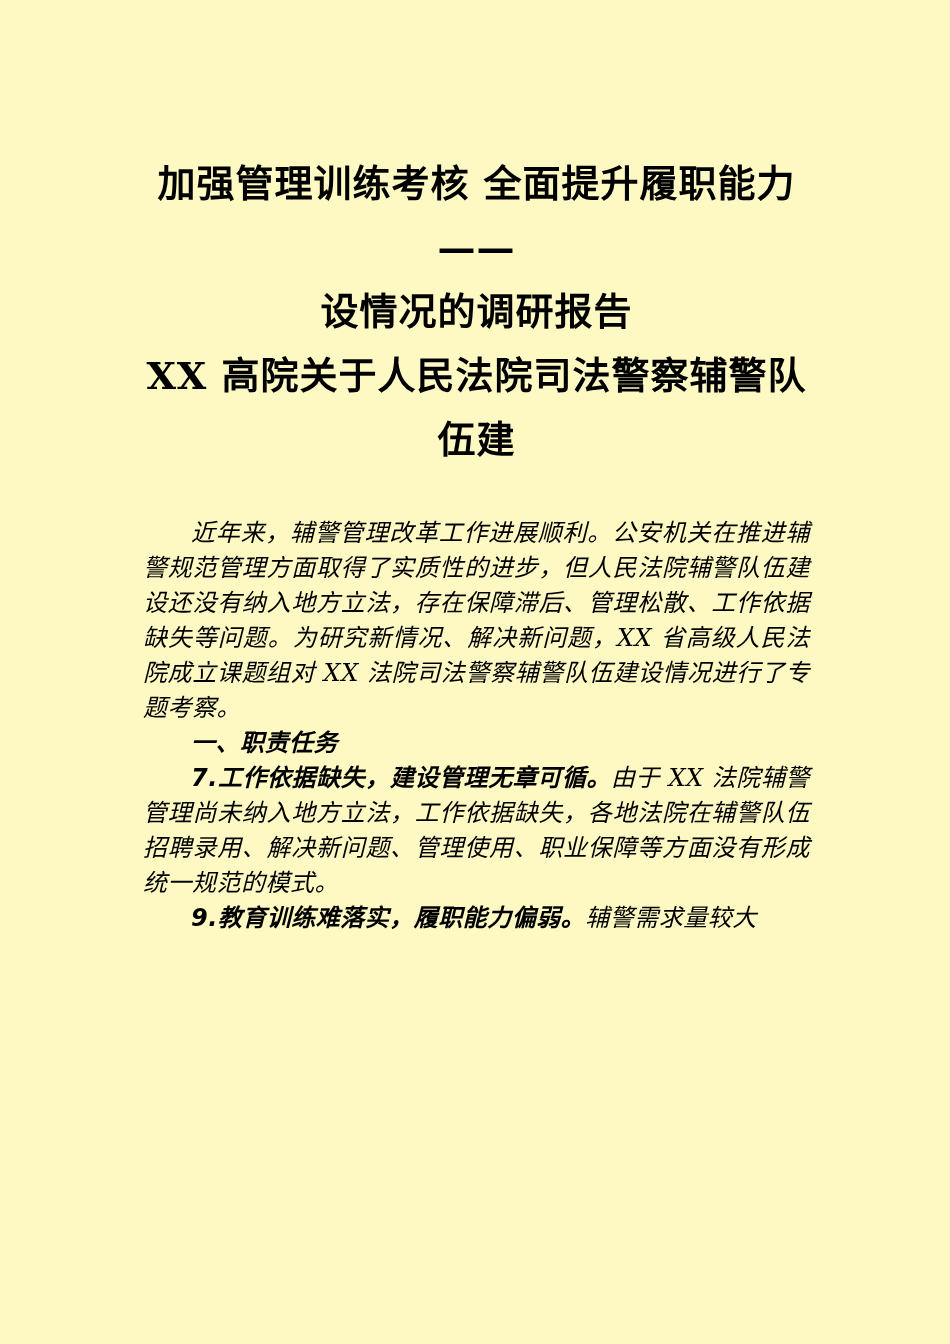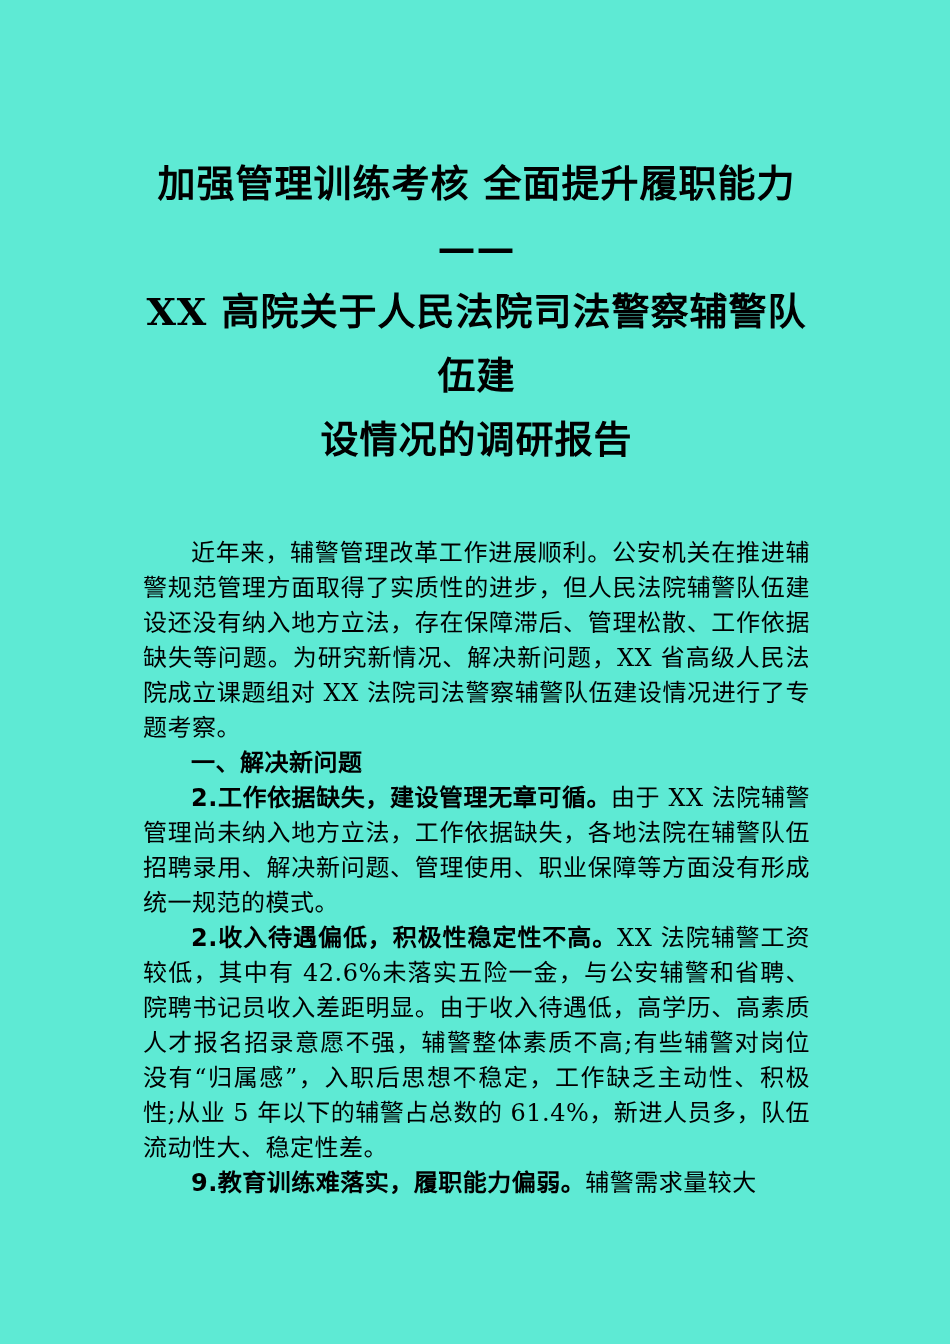--- a/index.html
+++ b/index.html
@@ -4,21 +4,21 @@
 <style>
   html, body {
     margin: 0;
     padding: 0;
     background: #ffffff;
   }
   .page {
     position: relative;
     width: 950px;
     height: 1344px;
-    background: #5eead4;
+    background: #fef9c3;
     color: #000000;
     overflow: hidden;
     font-family: "DejaVu Serif", "Liberation Serif", serif;
   }
   .content {
     position: absolute;
     left: 143px;
     top: 152px;
     width: 667px;
   }
@@ -26,25 +26,26 @@
     font-size: 38px;
     line-height: 64px;
     font-weight: bold;
     text-align: center;
     letter-spacing: 1px;
   }
   .title-line {
     display: block;
   }
   .doc-body {
-    margin-top: 64px;
+    margin-top: 44px;
     font-size: 24px;
     line-height: 35px;
     text-align: justify;
     letter-spacing: 0.5px;
+    font-style: italic;
   }
   .doc-body p {
     margin: 0;
     padding: 0;
     text-indent: 2em;
   }
   .section-heading {
     font-family: "DejaVu Sans", "Liberation Sans", sans-serif;
     font-weight: bold;
   }
@@ -54,42 +55,39 @@
   }
 </style>
 </head>
 <body>
 
 <div class="page">
   <div class="content">
 
     <div class="doc-title">
       <span class="title-line">加强管理训练考核 全面提升履职能力——</span>
+      <span class="title-line">设情况的调研报告</span>
       <span class="title-line">XX 高院关于人民法院司法警察辅警队伍建</span>
-      <span class="title-line">设情况的调研报告</span>
     </div>
 
     <div class="doc-body">
 
       <p>
         <span>近年来，辅警管理改革工作进展顺利。公安机关在推进辅警规范管理方面取得了实质性的进步，但人民法院辅警队伍建设还没有纳入地方立法，存在保障滞后、管理松散、工作依据缺失等问题。为研究新情况、解决新问题，XX 省高级人民法院成立课题组对 XX 法院司法警察辅警队伍建设情况进行了专题考察。</span>
       </p>
 
       <p class="section-heading">
-        <span>一、解决新问题</span>
+        <span>一、职责任务</span>
       </p>
 
 
       <p>
-        <span class="issue-lead">2.工作依据缺失，建设管理无章可循。</span><span>由于 XX 法院辅警管理尚未纳入地方立法，工作依据缺失，各地法院在辅警队伍招聘录用、解决新问题、管理使用、职业保障等方面没有形成统一规范的模式。</span>
+        <span class="issue-lead">7.工作依据缺失，建设管理无章可循。</span><span>由于 XX 法院辅警管理尚未纳入地方立法，工作依据缺失，各地法院在辅警队伍招聘录用、解决新问题、管理使用、职业保障等方面没有形成统一规范的模式。</span>
       </p>
 
-      <p>
-        <span class="issue-lead">2.收入待遇偏低，积极性稳定性不高。</span><span>XX 法院辅警工资较低，其中有 42.6%未落实五险一金，与公安辅警和省聘、院聘书记员收入差距明显。由于收入待遇低，高学历、高素质人才报名招录意愿不强，辅警整体素质不高;有些辅警对岗位没有“归属感”，入职后思想不稳定，工作缺乏主动性、积极性;从业 5 年以下的辅警占总数的 61.4%，新进人员多，队伍流动性大、稳定性差。</span>
-      </p>
 
       <p>
         <span class="issue-lead">9.教育训练难落实，履职能力偏弱。</span><span>辅警需求量较大</span>
       </p>
 
     </div>
   </div>
 </div>
 
 </body></html>

